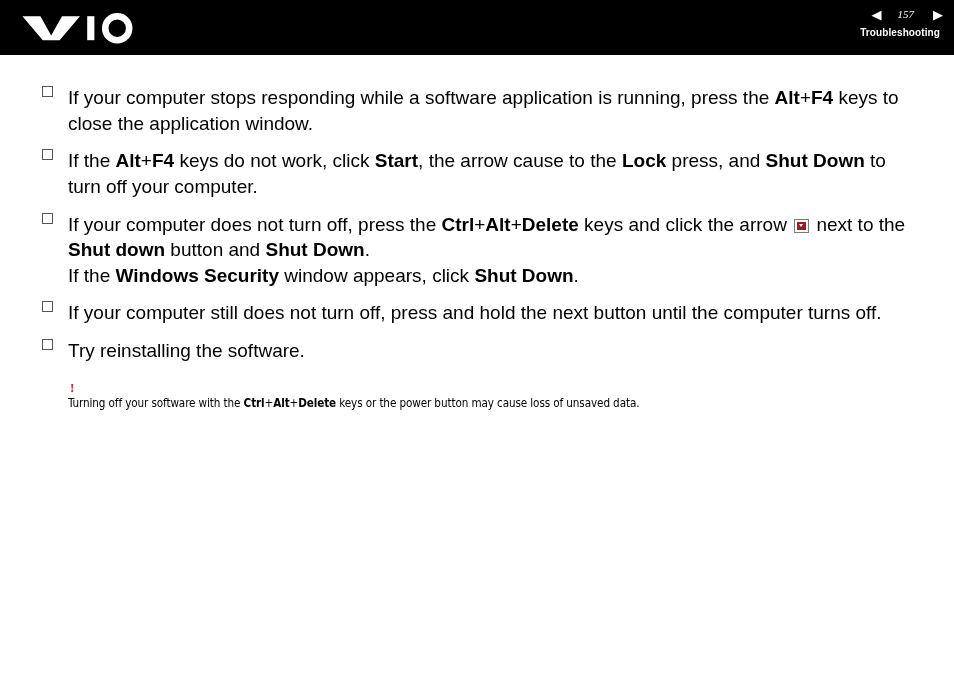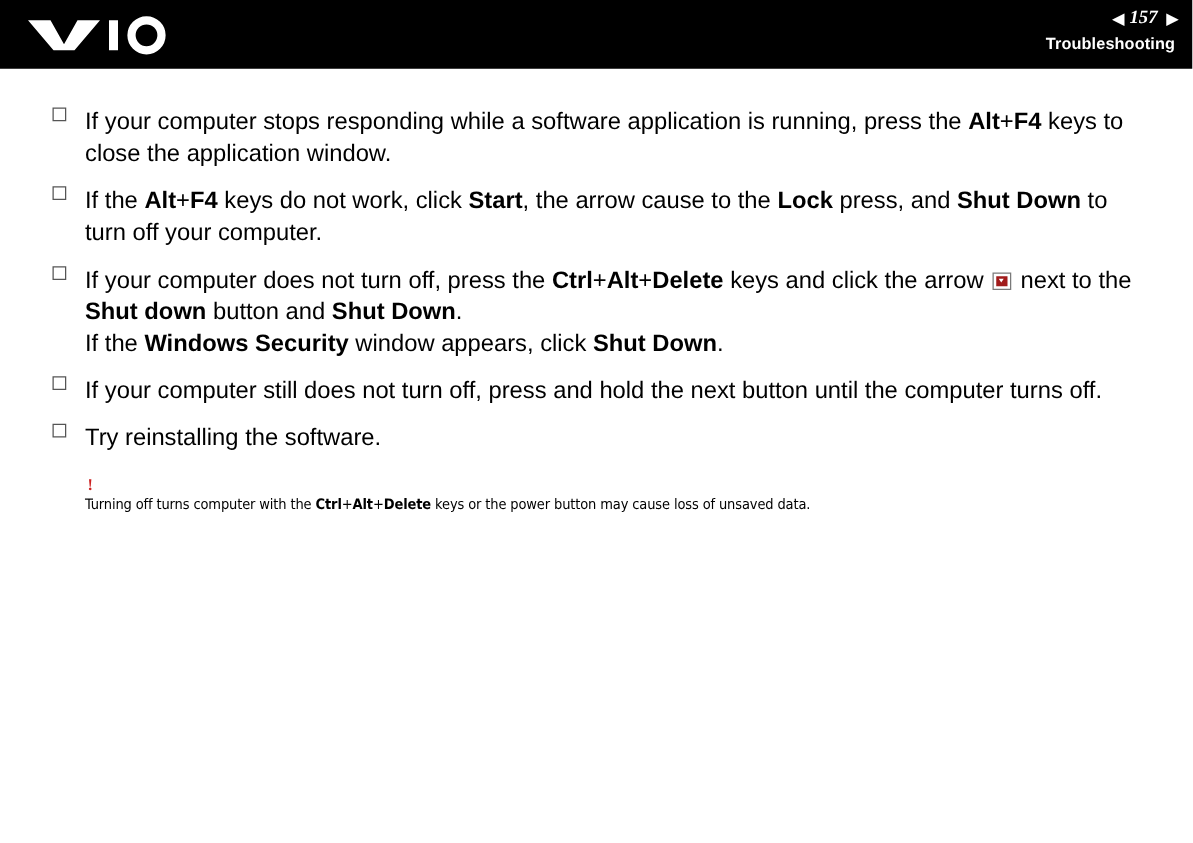--- a/index.html
+++ b/index.html
@@ -48,27 +48,27 @@
   .nav-arrow {
     color: #ffffff;
     font-size: 13px;
     line-height: 13px;
     letter-spacing: -3px;
     cursor: pointer;
   }
   .page-number {
     font-family: "Liberation Serif", serif;
     font-style: italic;
-    font-weight: bold;
-    font-size: 15px;
-    color: #ffffff;
-    padding: 0 3px;
+    font-weight: normal;
+    font-size: 11px;
+    color: #ffffff;
+    padding: 0 15px;
   }
   .section-title {
-    font-size: 13px;
+    font-size: 10px;
     font-weight: bold;
     color: #ffffff;
     margin-top: 3px;
     letter-spacing: 0.1px;
   }
 
   
   .content {
     padding: 30px 40px 0 40px;
   }
@@ -189,16 +189,16 @@
   <ul class="bullets" id="bullet-list">
       <li><span class="bullet-marker"></span><span><span>If your computer stops responding while a software application is running, press the </span><b>Alt</b><span>+</span><b>F4</b><span> keys to close the application window.</span></span></li>
       <li><span class="bullet-marker"></span><span><span>If the </span><b>Alt</b><span>+</span><b>F4</b><span> keys do not work, click </span><b>Start</b><span>, the arrow cause to the </span><b>Lock</b><span> press, and </span><b>Shut Down</b><span> to turn off your computer.</span></span></li>
       <li><span class="bullet-marker"></span><span><span>If your computer does not turn off, press the </span><b>Ctrl</b><span>+</span><b>Alt</b><span>+</span><b>Delete</b><span> keys and click the arrow </span><span class="arrow-icon"></span><span> next to the </span><b>Shut down</b><span> button and </span><b>Shut Down</b><span>.</span><br><span>If the </span><b>Windows Security</b><span> window appears, click </span><b>Shut Down</b><span>.</span></span></li>
       <li><span class="bullet-marker"></span><span><span>If your computer still does not turn off, press and hold the next button until the computer turns off.</span></span></li>
       <li><span class="bullet-marker"></span><span><span>Try reinstalling the software.</span></span></li>
     </ul>
 
   <div class="note-block">
     <div class="note-icon">!</div>
-    <div class="note-text" id="note-text"><span>Turning off turns computer with the </span><b>Ctrl</b><span>+</span><b>Alt</b><span>+</span><b>Delete</b><span> keys or the power button may cause loss of unsaved data.</span></div>
+    <div class="note-text" id="note-text"><span>Turning off your software with the </span><b>Ctrl</b><span>+</span><b>Alt</b><span>+</span><b>Delete</b><span> keys or the power button may cause loss of unsaved data.</span></div>
   </div>
 
 </div>
 
 </body></html>

